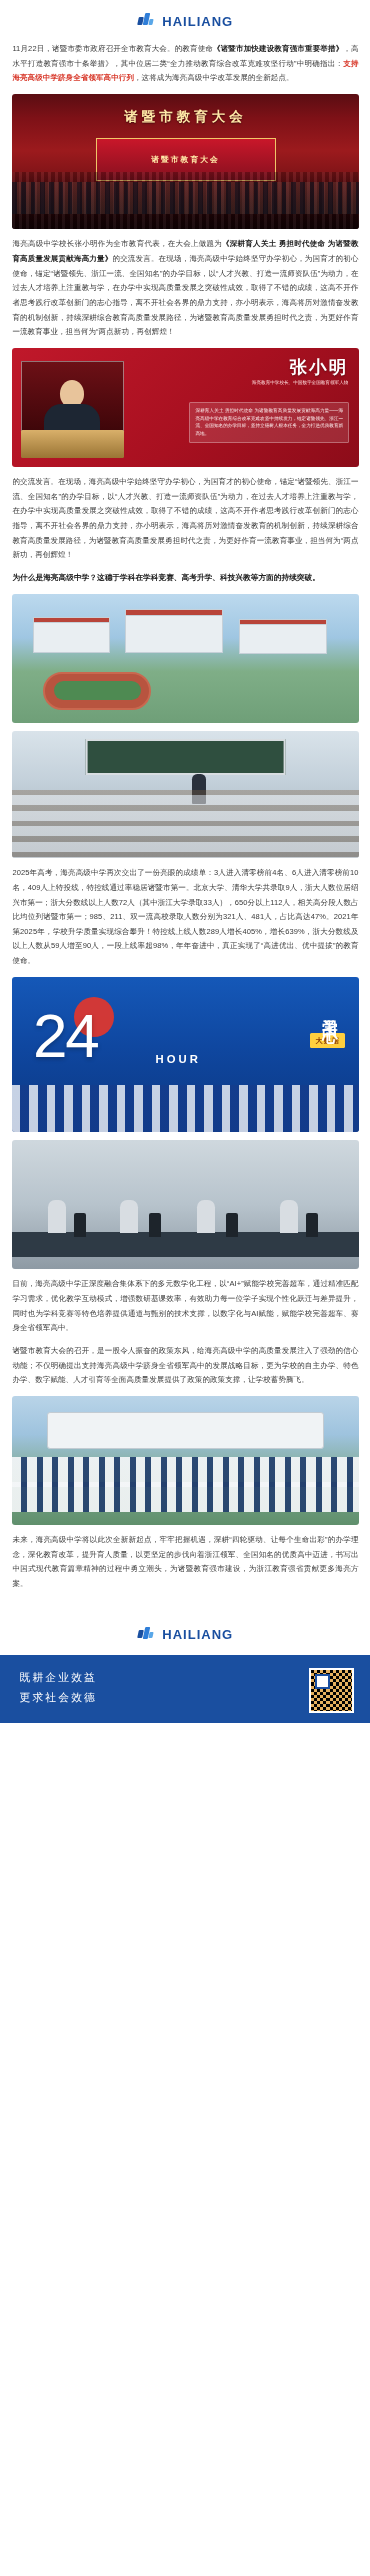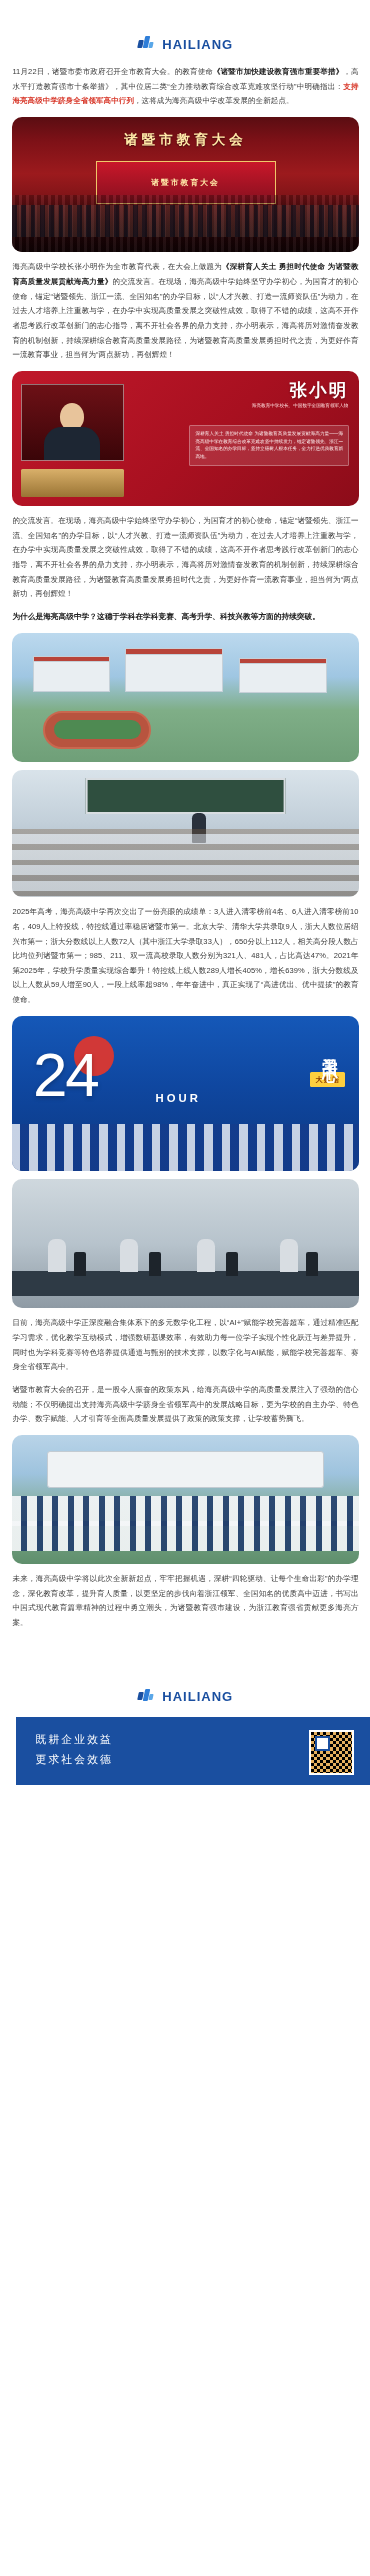--- a/index.html
+++ b/index.html
@@ -18,21 +18,20 @@
   .brand-header {
     padding: 13.4px 0 11.3px 0;
     text-align: center;
     background: #ffffff;
   }
   .brand-logo {
     display: inline-flex;
     align-items: center;
     justify-content: center;
     gap: 9px;
-    margin-top: 23px;
   }
   .brand-mark {
     width: 15.5px; height: 15.5px;
     position: relative;
     display: inline-block;
   }
   .brand-mark span {
     position: absolute;
     background: #1a4fa0;
     border-radius: 1px;
@@ -66,21 +65,21 @@
     line-height: 1.9;
     margin: 2.1px 0 8.2px 0;
   }
   
   figure { margin: 0 0 8.2px 0; }
   .fig-img {
     width: 100%;
     display: block;
     position: relative;
     overflow: hidden;
-    border-radius: 10px;
+    border-radius: 3px;
     padding-left: 47px;
   }
 
   
   .img-conference {
     height: 135px;
     background:
       linear-gradient(180deg, #5a0d12 0%, #7e1117 18%, #9c1a1d 42%, #6d1014 72%, #2b0508 100%);
   }
   .img-conference .banner {
@@ -111,21 +110,21 @@
   }
   .img-conference .seats::after {
     content: "";
     position: absolute; left: 0; right: 0; top: 9.3px; height: 32px;
     background: repeating-linear-gradient(90deg, rgba(20,20,30,.85) 0 4.6px, rgba(120,90,80,.35) 4.6px 9.3px);
     opacity: .8;
   }
 
   
   .img-portrait {
-    height: 135px;
+    height: 119px;
     background: linear-gradient(135deg,#c0182a 0%, #a81020 55%, #8c0c19 100%);
   }
   .img-portrait .pname {
     position: absolute; right: 10.3px; top: 7.2px;
     font-size: 17.5px; font-weight: bold; color: #ffffff;
     letter-spacing: 2.1px;
     text-shadow: 0 1px 2.1px rgba(0,0,0,.35);
   }
   .img-portrait .psub {
     position: absolute; right: 10.3px; top: 31px;
@@ -280,21 +279,20 @@
     padding: 12.4px 0 0 0;
     text-align: center;
   }
   .footer-band {
     margin-top: 10.3px;
     background: #1a4fa0;
     color: #ffffff;
     padding: 13.4px 12.4px 15.5px 12.4px;
     position: relative;
     min-height: 62px;
-    margin-left: 16px;
   }
   .footer-slogan {
     font-size: 10.8px;
     letter-spacing: 2.1px;
     line-height: 1.85;
     text-align: left;
     padding-left: 7.2px;
     font-weight: normal;
   }
   .qr {

